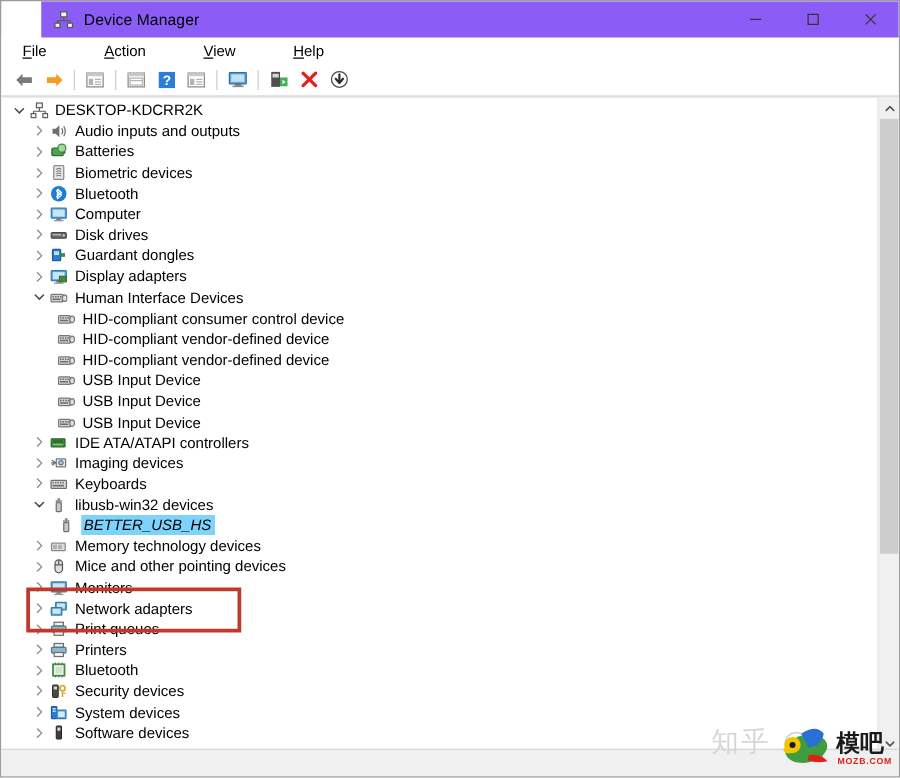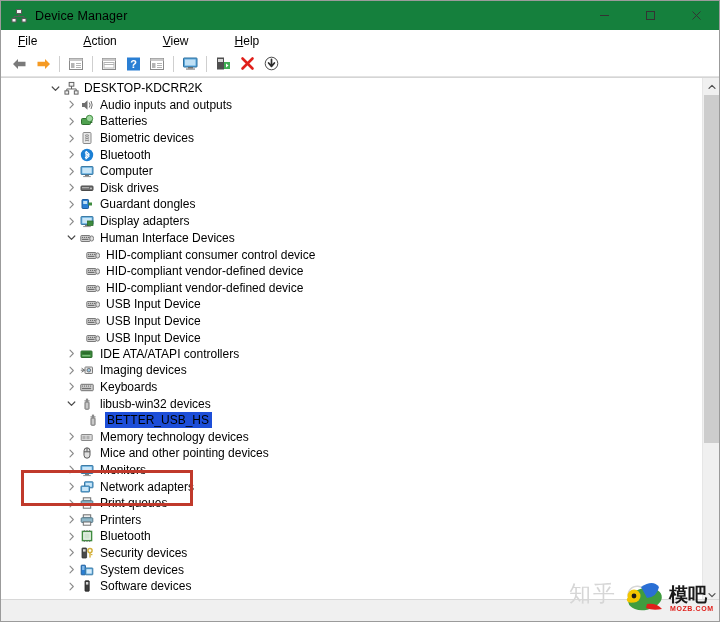--- a/index.html
+++ b/index.html
@@ -23,24 +23,25 @@
     box-sizing: border-box;
     border: 1px solid #9b9b9b;
     background: #ffffff;
     overflow: hidden;
   }
 
   
   .titlebar {
     position: relative;
     height: 29px;
-    background: #15803d;
+    background: #8b5cf6;
     display: flex;
     align-items: center;
     user-select: none;
+    margin-left: 32px;
   }
   .title-icon {
     width: 16px;
     height: 16px;
     margin-left: 10px;
     margin-right: 8px;
     position: relative;
     flex: 0 0 auto;
   }
   .title-icon svg { display: block; }
@@ -117,21 +118,20 @@
     border-top: 1px solid #d5d5d5;
     overflow: hidden;
   }
   .tree {
     position: absolute;
     top: 2px;
     left: 0;
     right: 17px;
     bottom: 0;
     overflow: hidden;
-    padding-left: 40px;
   }
   .row {
     display: flex;
     align-items: center;
     height: 16.6px;
     font-size: 12px;
     color: #000000;
     white-space: nowrap;
     cursor: default;
     position: relative;
@@ -150,22 +150,23 @@
     height: 16px;
     flex: 0 0 auto;
     margin-right: 5px;
     display: flex;
     align-items: center;
     justify-content: center;
   }
   .ico svg { display: block; }
   .label { line-height: 16px; }
   .sel .label {
-    background: #1d4ed8;
+    background: #7dd3fc;
     padding: 0 3px 0 2px;
+    font-style: italic;
   }
   .sel .ico { margin-right: 4px; }
 
   
   .lvl0 { padding-left: 6px; }
   .lvl1 { padding-left: 22px; }
   .lvl2 { padding-left: 44px; align-items: flex-end; }
 
   
   .redbox {

